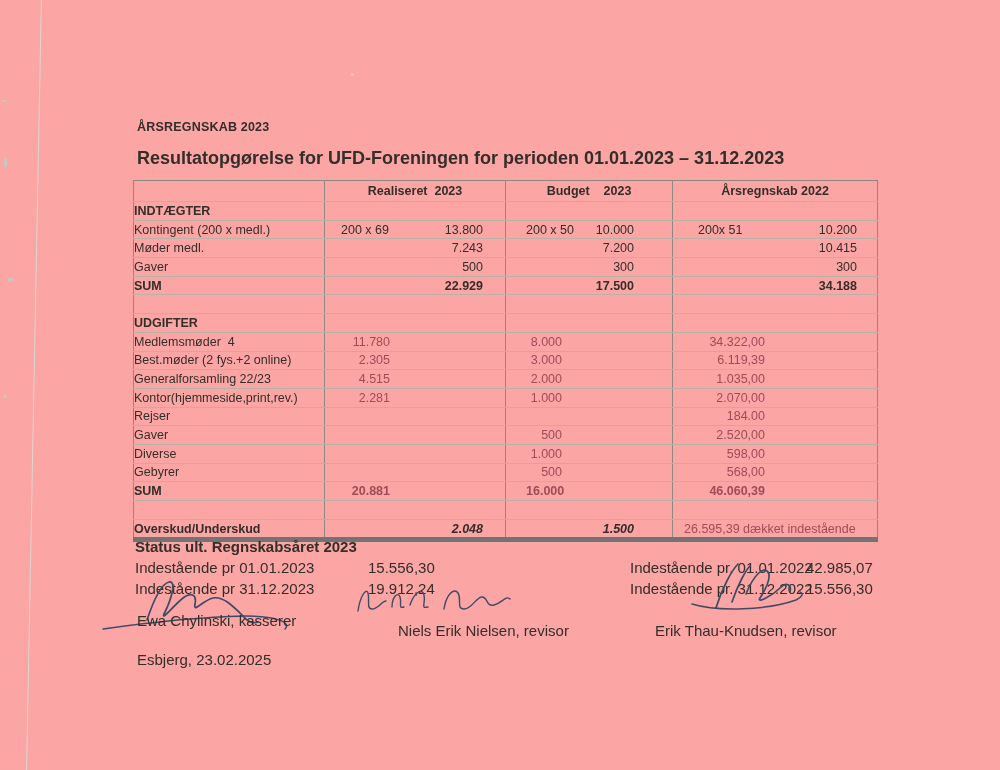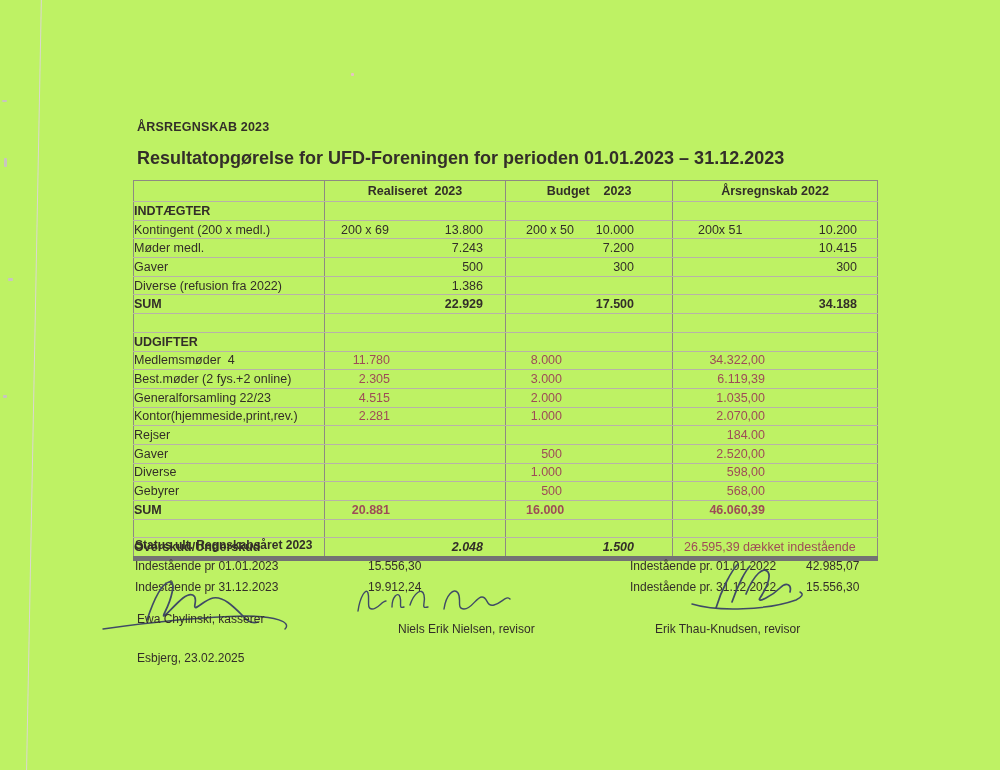--- a/index.html
+++ b/index.html
@@ -1,16 +1,16 @@
 <!DOCTYPE html>
 <html style="--red: #9e4c57; --ink: #332e29; --sig: #3f4a66;"><head>
 <meta charset="utf-8">
 <style>
   html,body{margin:0;padding:0;background:#ffffff;}
-  #page{position:relative;width:1000px;height:770px;background:#bef264;overflow:hidden;
+  #page{position:relative;width:1000px;height:770px;background:#fca5a5;overflow:hidden;
         font-family:"Liberation Sans",sans-serif;color:var(--ink,#332e29);}
   
   .scan-edge{position:absolute;left:41px;top:-8px;width:1px;height:790px;background:#dbd7d1;
              transform:rotate(1.1deg);transform-origin:top left;}
   .speck{position:absolute;background:#c9c5bf;border-radius:1px;}
   
   .doc-title{position:absolute;left:137px;top:120px;font-size:12.5px;font-weight:bold;letter-spacing:.2px;white-space:pre;}
   .doc-subtitle{position:absolute;left:137px;top:148px;font-size:18px;font-weight:bold;white-space:pre;}
   
   table.fin{position:absolute;left:133px;top:180px;width:744px;border-collapse:collapse;table-layout:fixed;}
@@ -37,21 +37,21 @@
   tr.r-redsum .val{color:var(--red,#9e4c57);font-weight:bold;}
   tr.r-redsum td.lbl{font-weight:bold;}
   tr.r-redsum .c-real .cw{padding-right:115px;}
   tr.r-redsum .c-bud  .cw{padding-right:110px;}
   tr.r-redsum .c-aar  .cw{padding-right:112px;}
   tr.r-final td.lbl{font-weight:bold;}
   tr.r-final .c-real .val, tr.r-final .c-bud .val{font-weight:bold;font-style:italic;}
   tr.r-final .c-aar .cw{justify-content:flex-start;padding-left:11px;padding-right:2px;}
   tr.r-final .c-aar .val{margin-left:0;color:var(--red,#9e4c57);}
   
-  .abs{position:absolute;font-size:12px;white-space:pre;text-align:right;}
+  .abs{position:absolute;font-size:15px;white-space:pre;text-align:right;}
   .status-title{font-weight:bold;}
   
   svg.sig{position:absolute;pointer-events:none;}
   svg.sig path{fill:none;stroke:var(--sig,#3f4a66);stroke-linecap:round;stroke-linejoin:round;}
 </style>
 </head>
 <body>
 
 <div id="page">
 
@@ -119,32 +119,20 @@
             <div class="cw"><span class="val">500</span></div>
           </td>
       <td class="c-bud">
             <div class="cw"><span class="val">300</span></div>
           </td>
       <td class="c-aar">
             <div class="cw"><span class="val">300</span></div>
           </td>
     </tr>
 
-    <tr>
-      <td class="lbl">Diverse (refusion fra 2022)</td>
-      <td class="c-real">
-            <div class="cw"><span class="val">1.386</span></div>
-          </td>
-      <td class="c-bud">
-            <div class="cw"></div>
-          </td>
-      <td class="c-aar">
-            <div class="cw"></div>
-          </td>
-    </tr>
 
     <tr class="r-sum">
       <td class="lbl">SUM</td>
       <td class="c-real">
             <div class="cw"><span class="val">22.929</span></div>
           </td>
       <td class="c-bud">
             <div class="cw"><span class="val">17.500</span></div>
           </td>
       <td class="c-aar">

